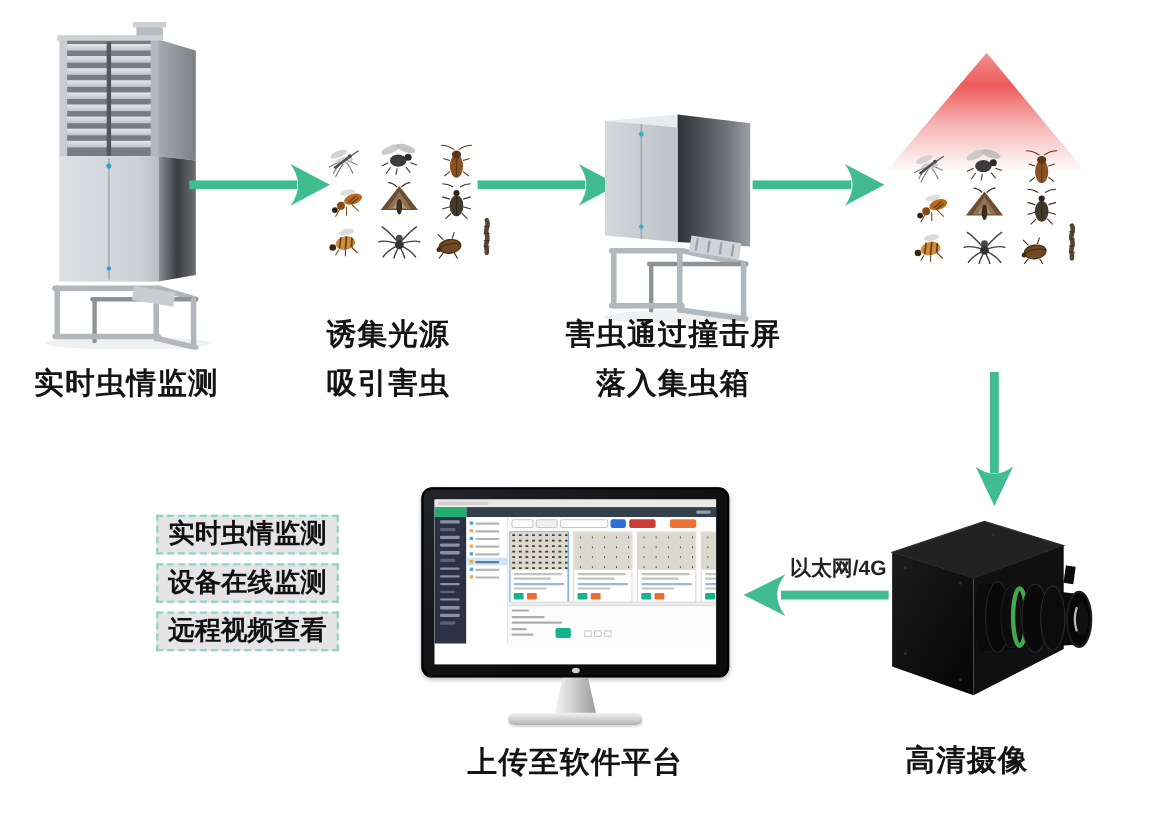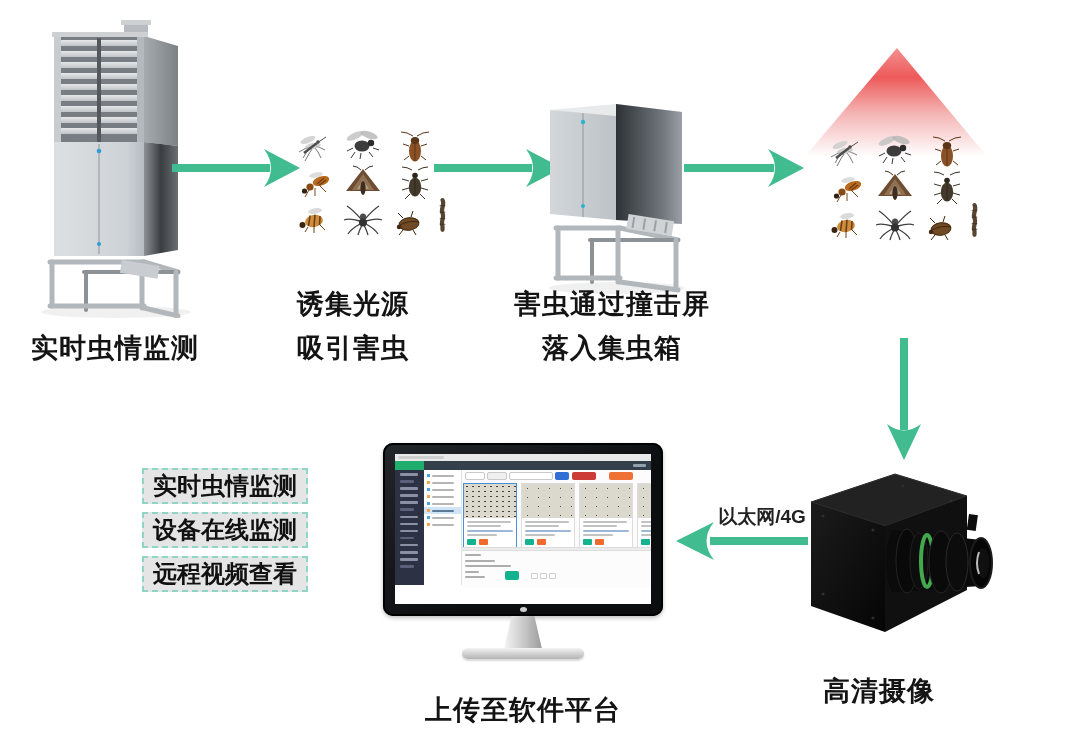--- a/index.html
+++ b/index.html
@@ -508,21 +508,21 @@
     <div id="m-save"></div>
     <div id="m-pager">
       <div class="pchip"></div>
       <div class="pchip"></div>
       <div class="pchip"></div>
     </div>
   </div>
   <div id="logo-dot"></div>
   <div id="stand-neck"></div>
   <div id="stand-base"></div>
-  <div class="label" style="left:418px;top:692px;width:210px">上传至软件平台</div>
+  <div class="label" style="left:418px;top:675px;width:210px">上传至软件平台</div>
 
   <div id="features">
       <div class="feature-box">实时虫情监测</div>
       <div class="feature-box">设备在线监测</div>
       <div class="feature-box">远程视频查看</div>
     </div>
 
 </div>
 
 </body></html>

